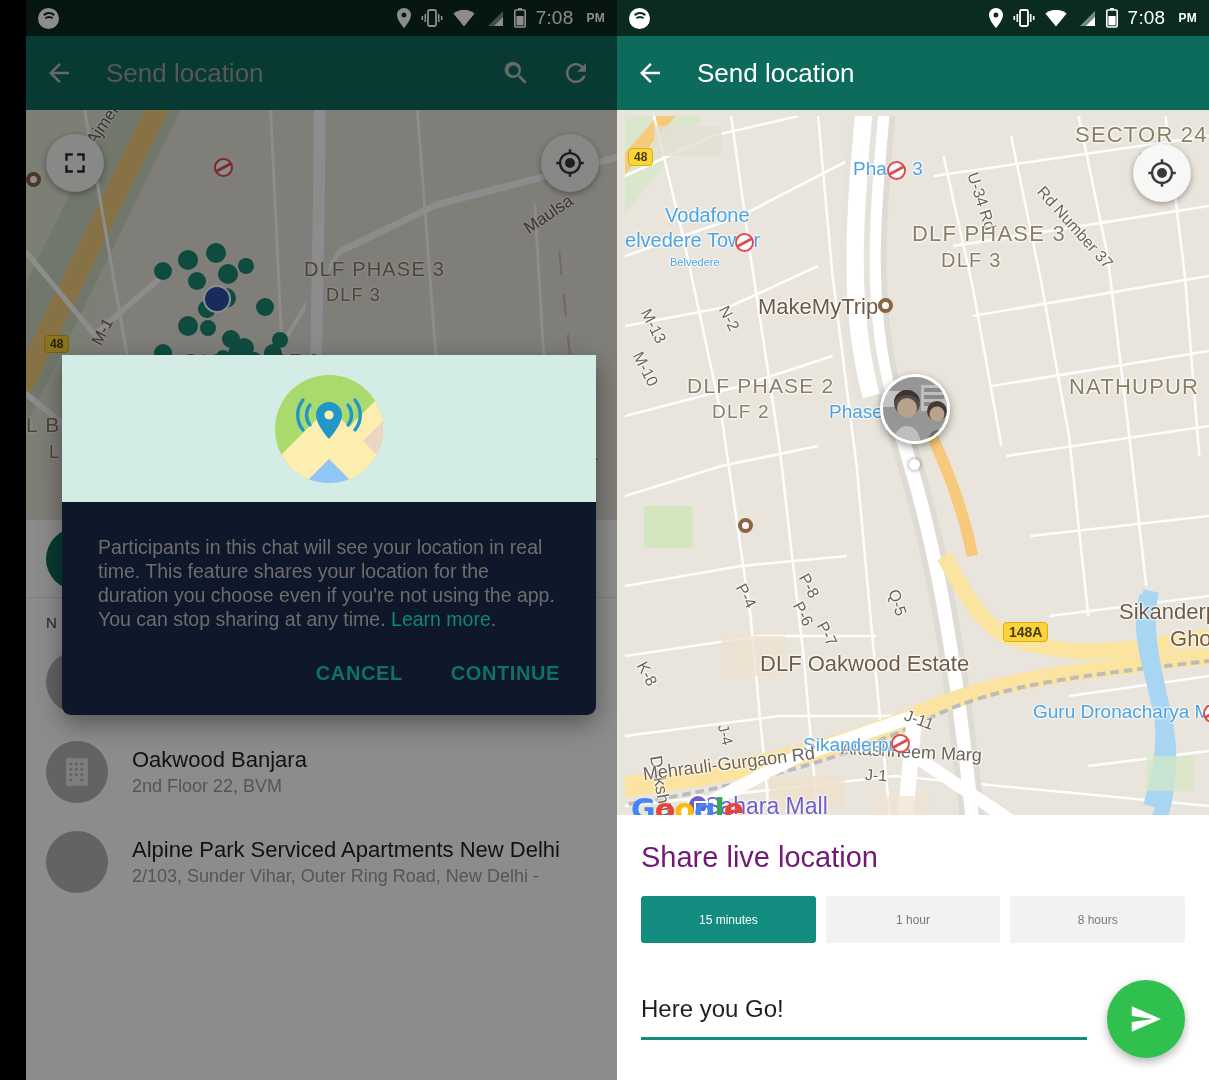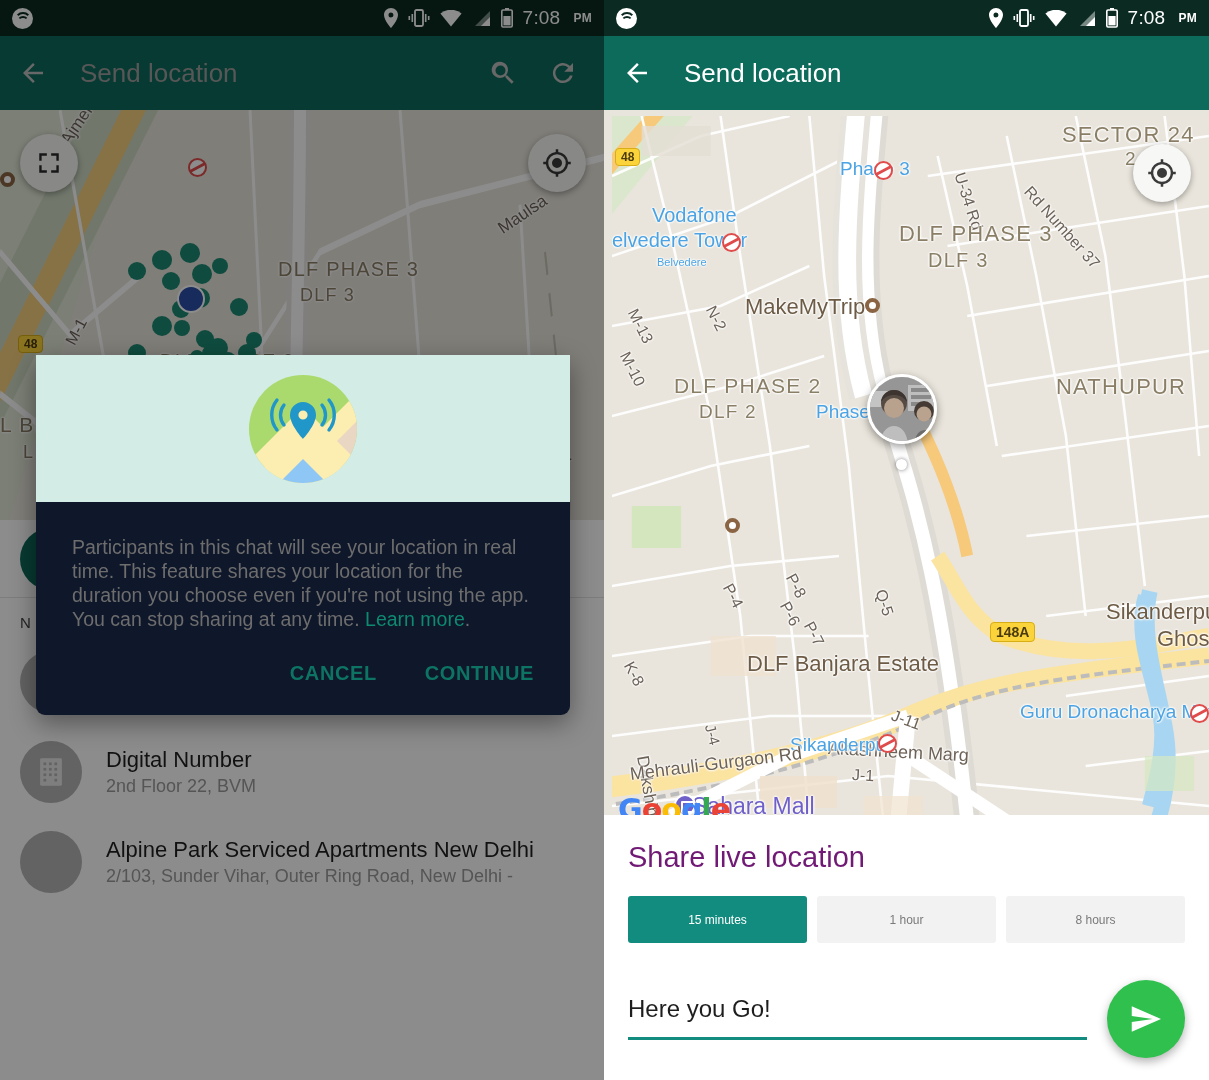--- a/index.html
+++ b/index.html
@@ -1,18 +1,18 @@
 <!DOCTYPE html>
 <html><head>
 <meta charset="utf-8">
 <style>
   * { box-sizing: border-box; margin:0; padding:0; }
   html,body { width:1209px; height:1080px; background:#000; overflow:hidden;
               font-family:"Liberation Sans", sans-serif; }
-  .screen { position:relative; width:1209px; height:960px; display:flex; }
+  .screen { position:relative; width:1209px; height:960px; display:flex;padding-left:26px; }
   .panel { position:relative; height:1080px; overflow:hidden; background:#e8e5dd; }
   .panel.left  { width:604px; }
   .panel.right { width:605px; }
 
   
   .statusbar { position:relative; height:36px; background:#0b2b22; display:flex;
                align-items:center; padding:0 12px; z-index:40; }
   .sb-left { display:flex; align-items:center; gap:10px; }
   .sb-right { margin-left:auto; display:flex; align-items:center; gap:10px; }
   .sb-time { color:#fff; font-size:19px; font-weight:400; letter-spacing:.2px; }
@@ -295,21 +295,21 @@
                   <rect x="11.5" y="8" width="2" height="2"></rect>
                   <rect x="3.5" y="12" width="2" height="2"></rect>
                   <rect x="7.5" y="12" width="2" height="2"></rect>
                   <rect x="11.5" y="12" width="2" height="2"></rect>
                   <rect x="3.5" y="16" width="2" height="2"></rect>
                   <rect x="11.5" y="16" width="2" height="2"></rect>
                 </g>
               </svg>
             </div>
             <div class="rowtxt">
-              <div class="t1">Digital Number</div>
+              <div class="t1">Oakwood Banjara</div>
               <div class="t2">2nd Floor 22, BVM</div>
             </div>
           </div>
           <div class="row">
             <div class="rowav"></div>
             <div class="rowtxt">
               <div class="t1">Alpine Park Serviced Apartments New Delhi</div>
               <div class="t2">2/103, Sunder Vihar, Outer Ring Road, New Delhi -</div>
             </div>
           </div>
@@ -481,21 +481,21 @@
           <div class="maplbl lbl-blue" style="left: 204px; top: 285px; font-size: 19px;">Phase 2</div>
           <div class="maplbl lbl-area" style="left: 444px; top: 258px; font-size: 22px;">NATHUPUR</div>
           <div class="maplbl lbl-poi" style="left: 494px; top: 483px; font-size: 22px;">Sikanderpur</div>
           <div class="maplbl lbl-poi" style="left: 545px; top: 510px; font-size: 22px;">Ghosi</div>
           <div class="maplbl lbl-road" style="left: 115px; top: 460px; font-size: 16px; transform: rotate(62deg); transform-origin: left center;">P-4</div>
           <div class="maplbl lbl-road" style="left: 178px; top: 450px; font-size: 16px; transform: rotate(62deg); transform-origin: left center;">P-8</div>
           <div class="maplbl lbl-road" style="left: 172px; top: 478px; font-size: 16px; transform: rotate(62deg); transform-origin: left center;">P-6</div>
           <div class="maplbl lbl-road" style="left: 196px; top: 498px; font-size: 16px; transform: rotate(62deg); transform-origin: left center;">P-7</div>
           <div class="maplbl lbl-road" style="left: 268px; top: 465px; font-size: 16px; transform: rotate(72deg); transform-origin: left center;">Q-5</div>
           <div class="maplbl lbl-road" style="left: 16px; top: 538px; font-size: 16px; transform: rotate(62deg); transform-origin: left center;">K-8</div>
-          <div class="maplbl lbl-poi" style="left: 135px; top: 535px; font-size: 22px;">DLF Banjara Estate</div>
+          <div class="maplbl lbl-poi" style="left: 135px; top: 535px; font-size: 22px;">DLF Oakwood Estate</div>
           <div class="shield" style="left: 378px; top: 506px; font-size: 14px;">148A</div>
           <div class="maplbl lbl-road" style="left: 216px; top: 622px; font-size: 18px; transform: rotate(3deg); transform-origin: left center;">Akashneem Marg</div>
           <div class="maplbl lbl-road" style="left: 30px; top: 630px; font-size: 17px; transform: rotate(80deg); transform-origin: left center;">Dakshin Marg</div>
           <div class="maplbl lbl-road" style="left: 98px; top: 600px; font-size: 15px; transform: rotate(75deg); transform-origin: left center;">J-4</div>
           <div class="maplbl lbl-road" style="left: 240px; top: 650px; font-size: 16px; transform: rotate(3deg); transform-origin: left center;">J-1</div>
           <div class="maplbl lbl-road" style="left: 280px; top: 590px; font-size: 16px; transform: rotate(20deg); transform-origin: left center;">J-11</div>
           <div class="maplbl lbl-blue" style="left: 408px; top: 585px; font-size: 19px;">Guru Dronacharya Metro</div>
           <div class="maplbl lbl-blue" style="left: 178px; top: 618px; font-size: 19px;">Sikanderpur</div>
           <div class="maplbl lbl-road" style="left: 18px; top: 648px; font-size: 18px; transform: rotate(-7deg); transform-origin: left center;">Mehrauli-Gurgaon Rd</div>
           <div class="maplbl lbl-purple" style="left: 80px; top: 677px; font-size: 23px;">Sahara Mall</div>

